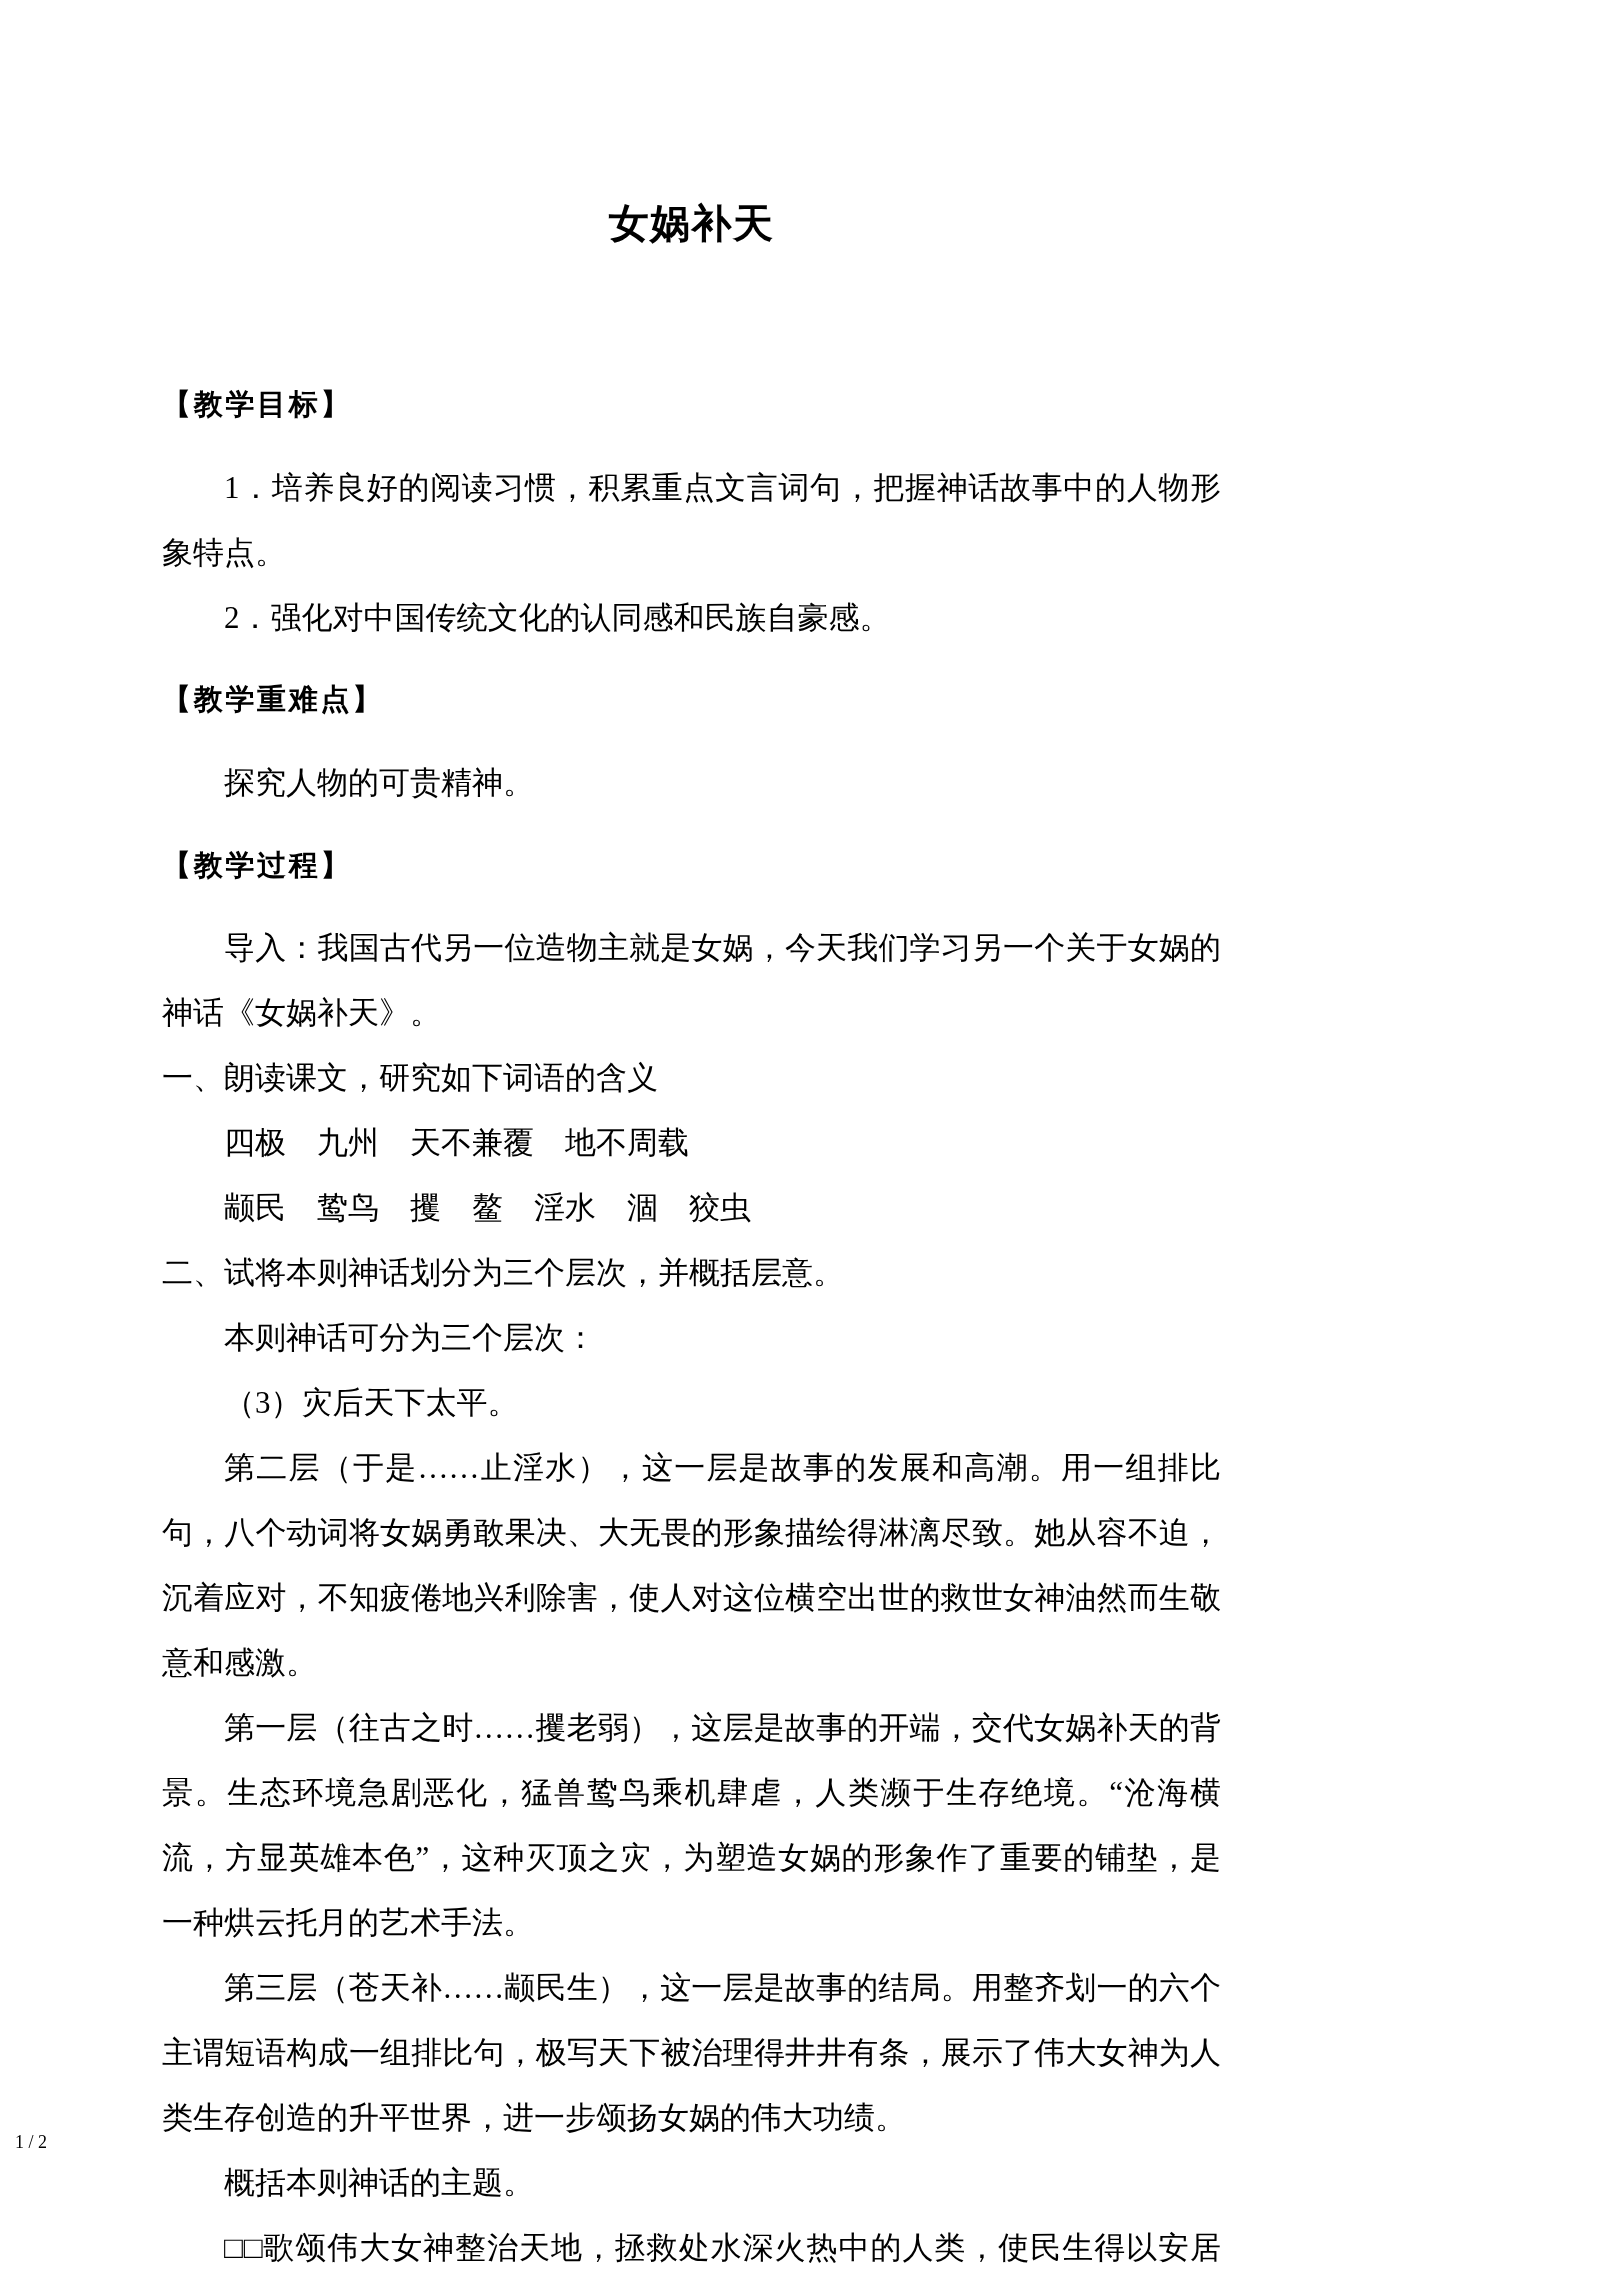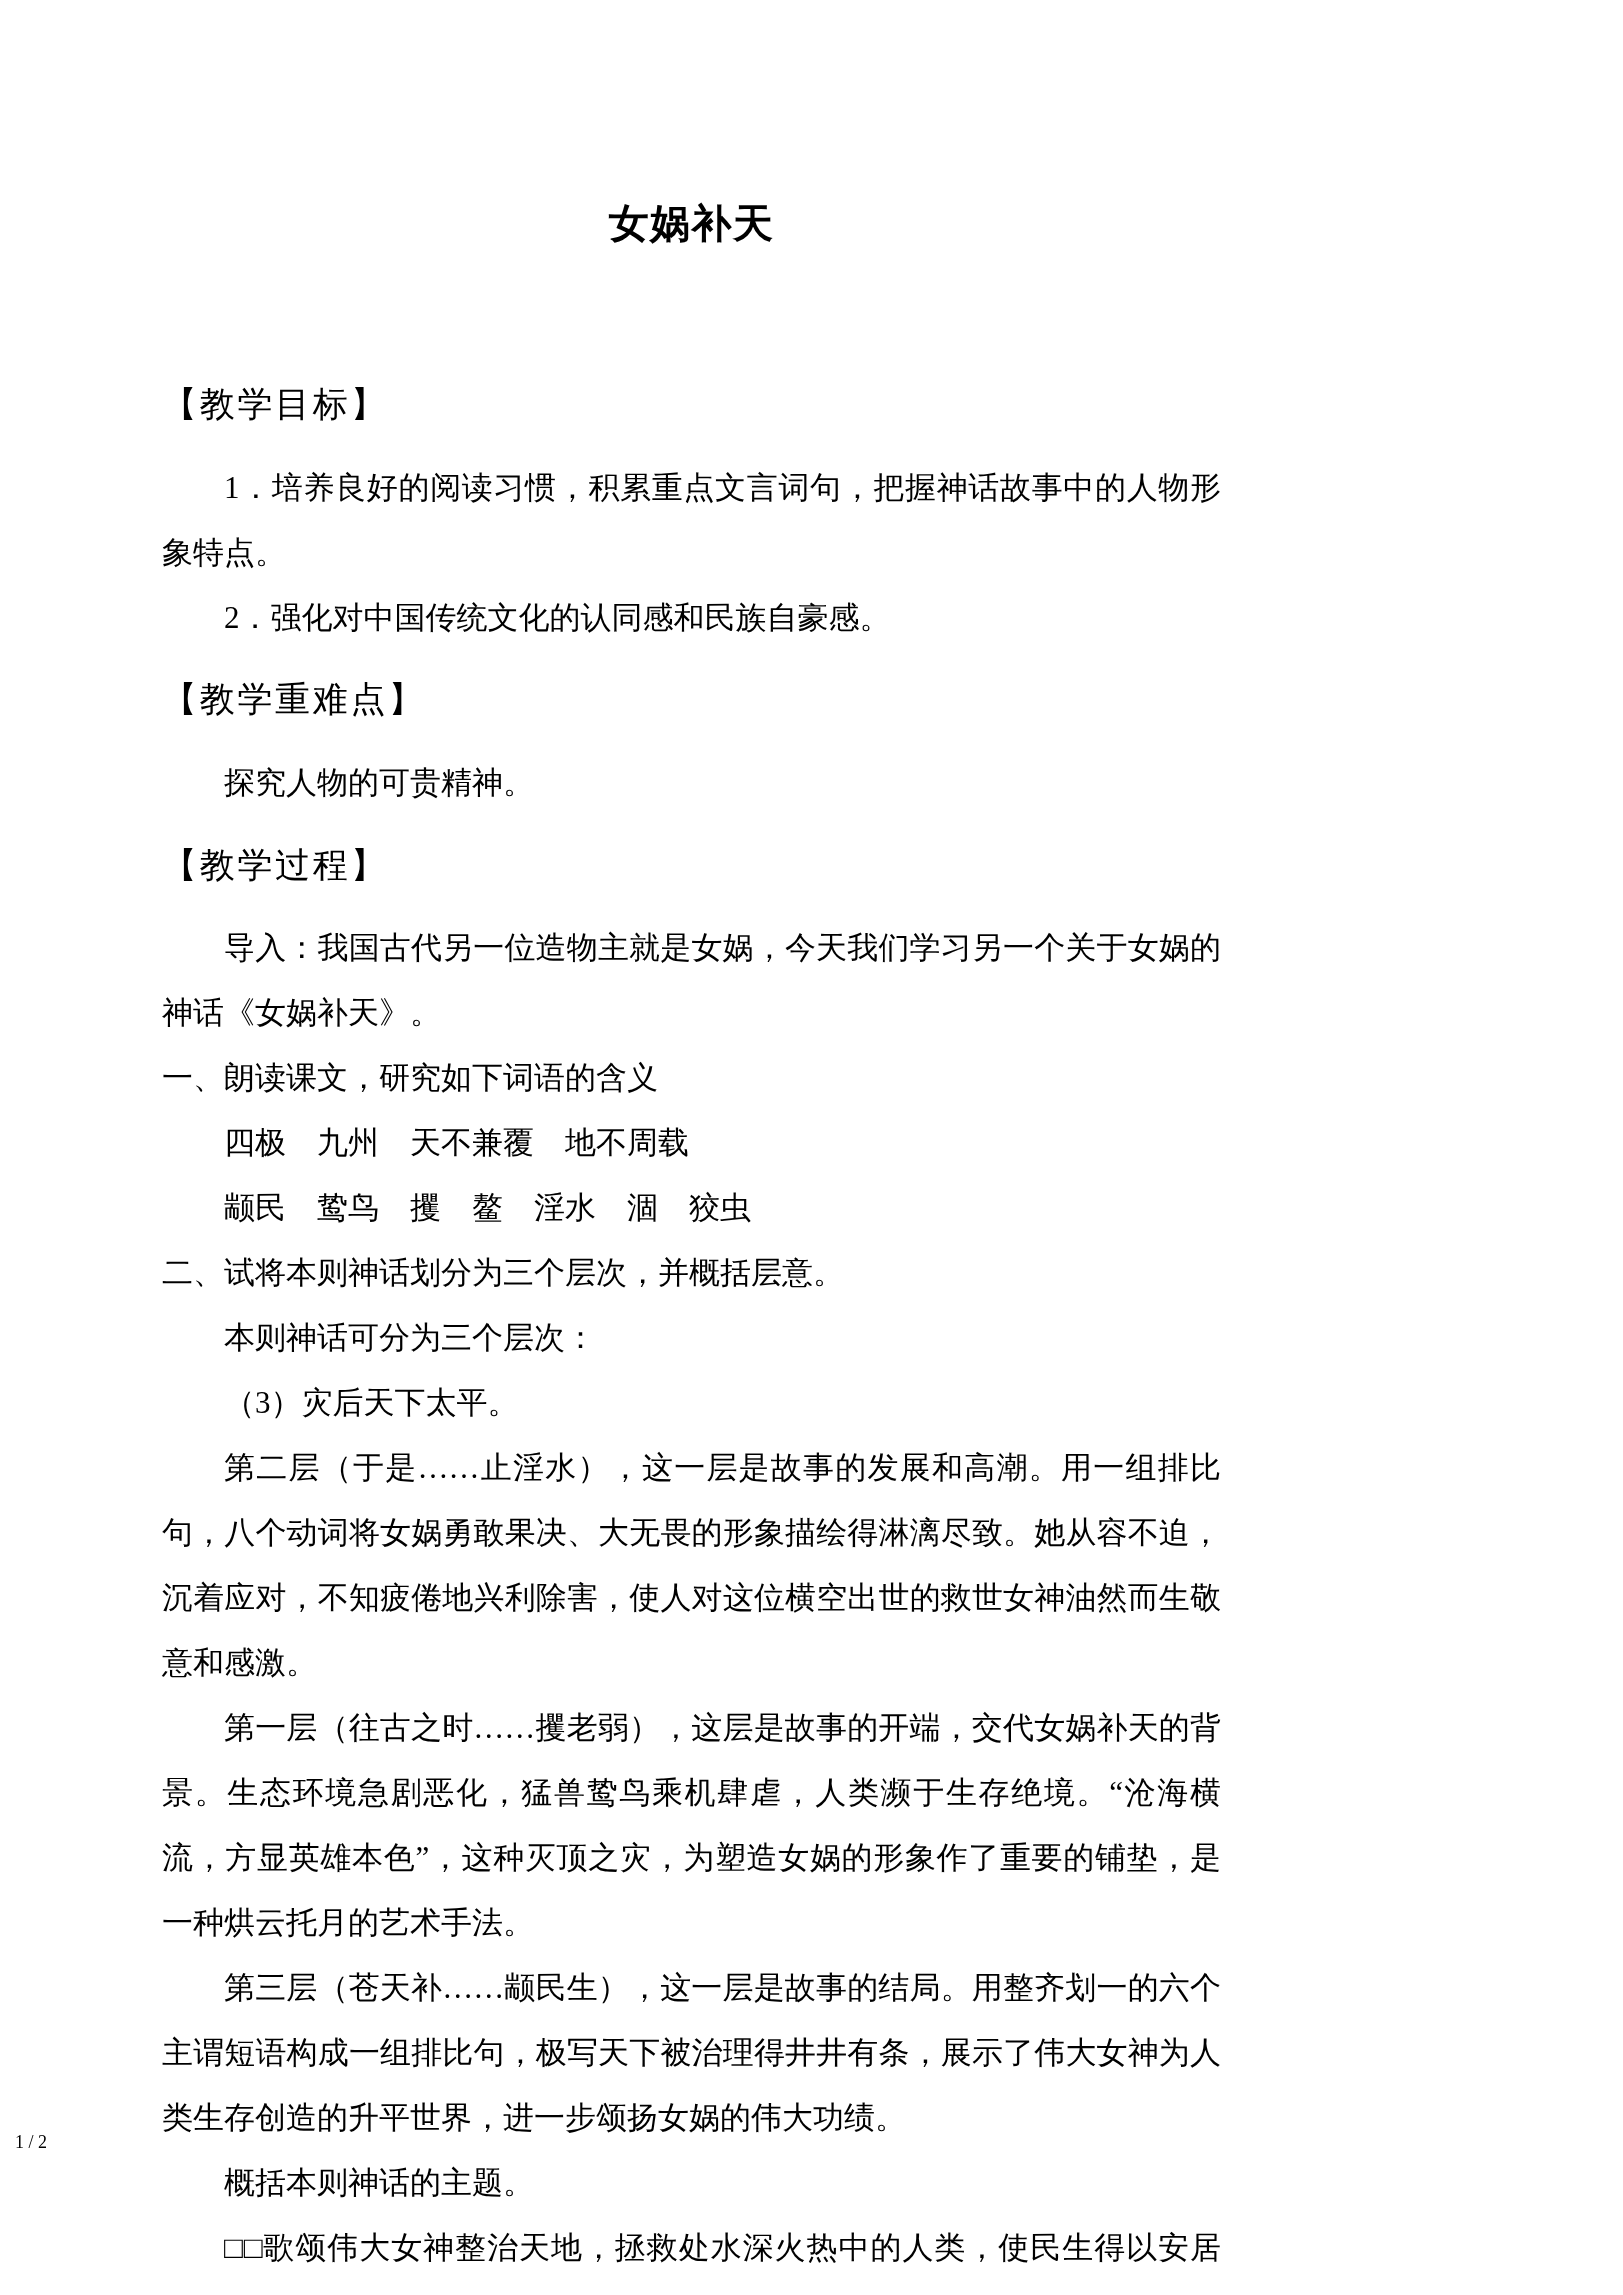--- a/index.html
+++ b/index.html
@@ -26,22 +26,22 @@
   }
   .doc-title {
     font-size: 40px;
     font-weight: bold;
     text-align: center;
     line-height: 65px;
     margin: 0 0 116px 0;
     letter-spacing: 1.4px;
   }
   .section-heading {
-    font-size: 35px;
-    font-weight: normal;
+    font-size: 29px;
+    font-weight: bold;
     line-height: 65px;
     margin: 17.7px 0 17.7px 0;
     letter-spacing: 2.7px;
   }
   .para {
     font-size: 31px;
     line-height: 65px;
     margin: 0;
     text-align: justify;
     word-break: break-all;

